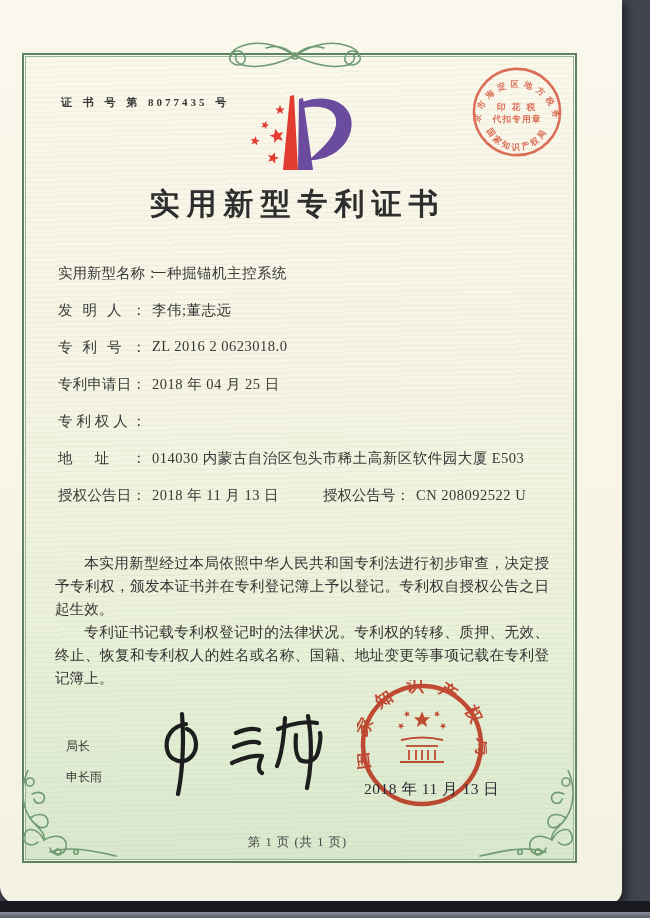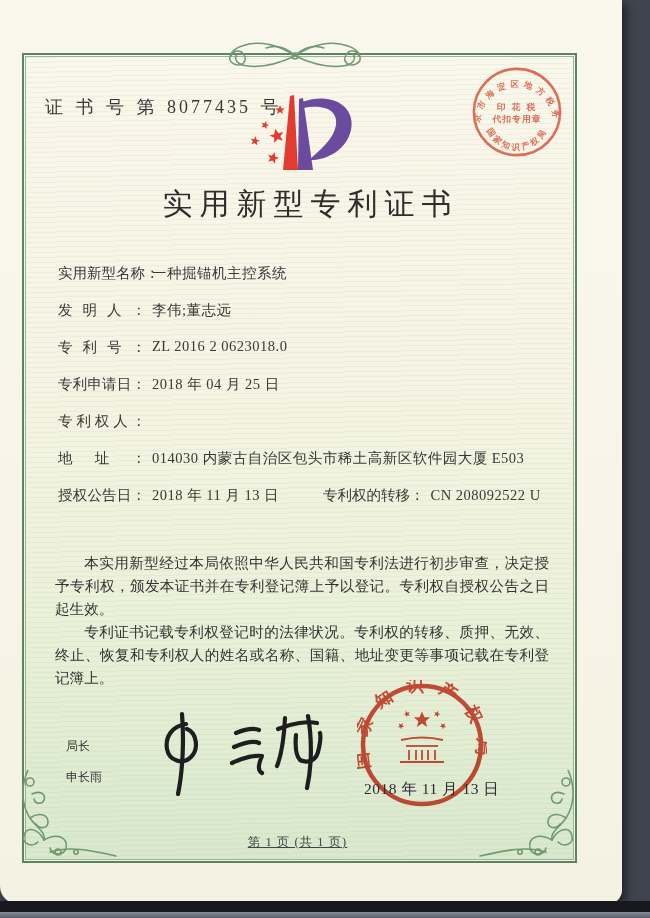--- a/index.html
+++ b/index.html
@@ -20,43 +20,43 @@
     position:absolute;left:22px;top:53px;width:551px;height:806px;
     border:2.5px solid #5c8463;
   }
   .frame-inner{
     position:absolute;left:1px;top:1px;right:1px;bottom:1px;
     border:1px solid #97b598;
     background:
       repeating-linear-gradient(179deg,rgba(120,165,115,.085) 0 1px,transparent 1px 5px),
       linear-gradient(180deg,#faf7eb 0%,#f6f4e4 40%,#ecf1da 68%,#e0ecd2 88%,#d9e8cd 100%);
   }
-  .cert-no{position:absolute;left:45px;top:95px;font-size:18px;color:#3a3a3a;letter-spacing:3px;word-spacing:2px;}
+  .cert-no{position:absolute;left:61px;top:95px;font-size:11px;color:#3a3a3a;letter-spacing:3px;word-spacing:2px;font-weight:bold;}
   .logo{position:absolute;left:240px;top:80px;width:140px;height:110px;}
   .tax-stamp{position:absolute;left:468px;top:63px;width:98px;height:98px;opacity:.85;mix-blend-mode:multiply;}
   .title{
     position:absolute;left:22px;top:184px;width:551px;text-align:center;
-    font-size:30px;font-weight:400;color:#2e2e2e;letter-spacing:7px;padding-left:13px;
+    font-size:30px;font-weight:700;color:#2e2e2e;letter-spacing:7px;
   }
   .fields{position:absolute;left:58px;top:264px;width:500px;font-size:14.5px;color:#383838;}
   .f-row{position:relative;display:flex;align-items:flex-start;height:21px;margin-bottom:16px;white-space:nowrap;}
   .f-label{display:inline-block;width:88px;text-align:justify;text-align-last:justify;white-space:nowrap;flex:0 0 auto;}
   .f-value{margin-left:6px;letter-spacing:.5px;text-align:center;}
   .f-pair2{position:absolute;left:265px;top:0;white-space:nowrap;}
   .body-text{
     position:absolute;left:55px;top:552px;width:494px;
     font-size:14.6px;line-height:1.58;color:#333;text-align:justify;
   }
   .body-text p{margin:0;text-indent:2em;}
   .signer{position:absolute;left:66px;top:738px;font-size:12px;color:#333;}
   .signer .name{margin-top:14px;}
   .autograph{position:absolute;left:148px;top:708px;width:180px;height:92px;}
   .seal{position:absolute;left:357px;top:680px;width:130px;height:130px;opacity:.92;mix-blend-mode:multiply;}
   .seal-date{position:absolute;left:364px;top:779px;width:150px;font-size:15.5px;color:#2f2b35;letter-spacing:.5px;z-index:5;}
-  .footer{position:absolute;left:22px;top:834px;width:551px;text-align:center;font-size:12.5px;color:#444;letter-spacing:1px;text-decoration:underline;}
+  .footer{position:absolute;left:22px;top:834px;width:551px;text-align:center;font-size:12.5px;color:#444;letter-spacing:1px;}
   .orn{position:absolute;pointer-events:none;}
   .orn-top{left:200px;top:36px;width:190px;height:40px;}
   .orn-bl{left:18px;top:770px;width:100px;height:92px;}
   .orn-br{left:478px;top:770px;width:100px;height:92px;transform:scaleX(-1);}
 </style>
 </head>
 <body>
 
 <div class="paper">
 
@@ -165,21 +165,21 @@
       <span class="f-label">专利权人：</span>
     </div>
     <div class="f-row">
       <span class="f-label">地址：</span>
       <span class="f-value">014030  内蒙古自治区包头市稀土高新区软件园大厦 E503</span>
     </div>
     <div class="f-row">
       <span class="f-label">授权公告日：</span>
       <span class="f-value">2018 年 11 月 13 日</span>
       <span class="f-pair2">
-        <span>专利权的转移：</span><span class="f-value">CN 208092522 U</span>
+        <span>授权公告号：</span><span class="f-value">CN 208092522 U</span>
       </span>
     </div>
   </div>
 
   <div class="body-text">
     <p>本实用新型经过本局依照中华人民共和国专利法进行初步审查，决定授予专利权，颁发本证书并在专利登记簿上予以登记。专利权自授权公告之日起生效。</p>
     <p>专利证书记载专利权登记时的法律状况。专利权的转移、质押、无效、终止、恢复和专利权人的姓名或名称、国籍、地址变更等事项记载在专利登记簿上。</p>
   </div>
 
   <div class="signer">

